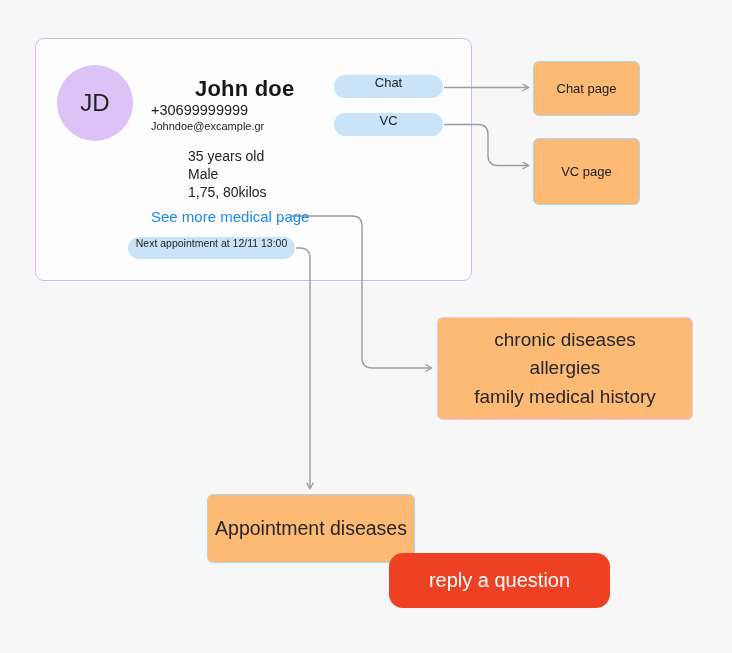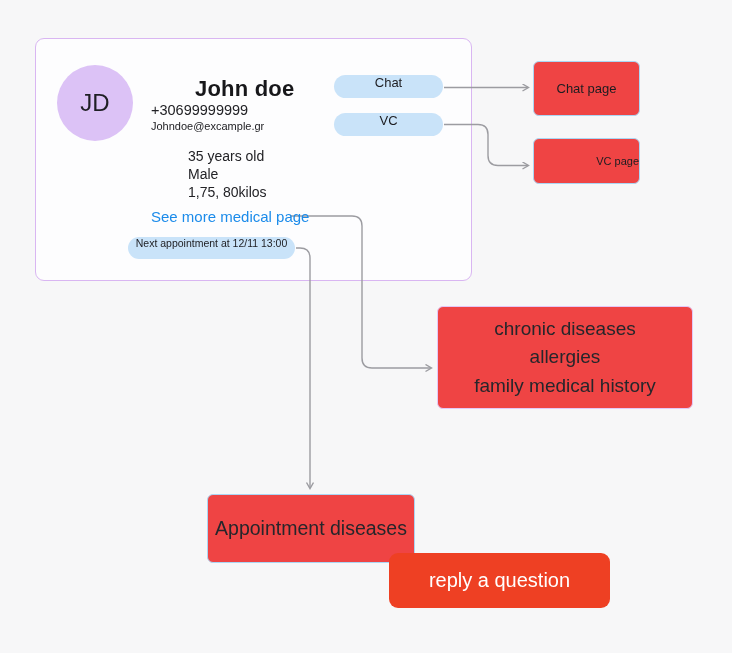--- a/index.html
+++ b/index.html
@@ -43,38 +43,38 @@
     background:#c9e3f9;border-radius:11.5px;
     display:flex;align-items:flex-start;justify-content:center;
     color:#1d1d21;z-index:4;cursor:pointer;
   }
   .pill-chat{left:334px;top:75px;width:109px;height:23px;font-size:13px;}
   .pill-vc{left:334px;top:113px;width:109px;height:23px;font-size:13px;}
   .pill-appt{left:128px;top:237px;width:167px;height:22px;font-size:10.5px;border-radius:11px;}
 
   
   .flow-box{
-    background:#ef4444;
+    background:#fdba74;
     display:flex;align-items:center;justify-content:center;
     z-index:4;
   }
   .blue-box{border:1.5px solid #abd6f4;border-radius:6px;}
   .purple-box{border:1.5px solid #e3c8f7;border-radius:6px;}
   .chat-page{left:533px;top:61px;width:107px;height:55px;font-size:13px;color:#1d1d21;}
-  .vc-page{left:533px;top:138px;width:107px;height:46px;font-size:11px;color:#1d1d21;justify-content:flex-end;}
+  .vc-page{left:533px;top:138px;width:107px;height:67px;font-size:13px;color:#1d1d21;}
   .medical-box{
-    left:437px;top:306px;width:256px;height:103px;
+    left:437px;top:317px;width:256px;height:103px;
     flex-direction:column;font-size:19px;color:#26262b;line-height:28.5px;
     text-align:center;
   }
   .appt-history{left:207px;top:494px;width:208px;height:69px;font-size:19.5px;color:#26262b;}
 
   .reply-btn{
     left:389px;top:553px;width:221px;height:55px;
-    background:#ee4023;border:none;border-radius:9px;
+    background:#ee4023;border:none;border-radius:14px;
     display:flex;align-items:center;justify-content:center;
     font-size:20px;color:#ffffff;z-index:6;cursor:pointer;
     font-family:inherit;
   }
 </style>
 </head>
 <body>
 
 <div class="canvas">
 

